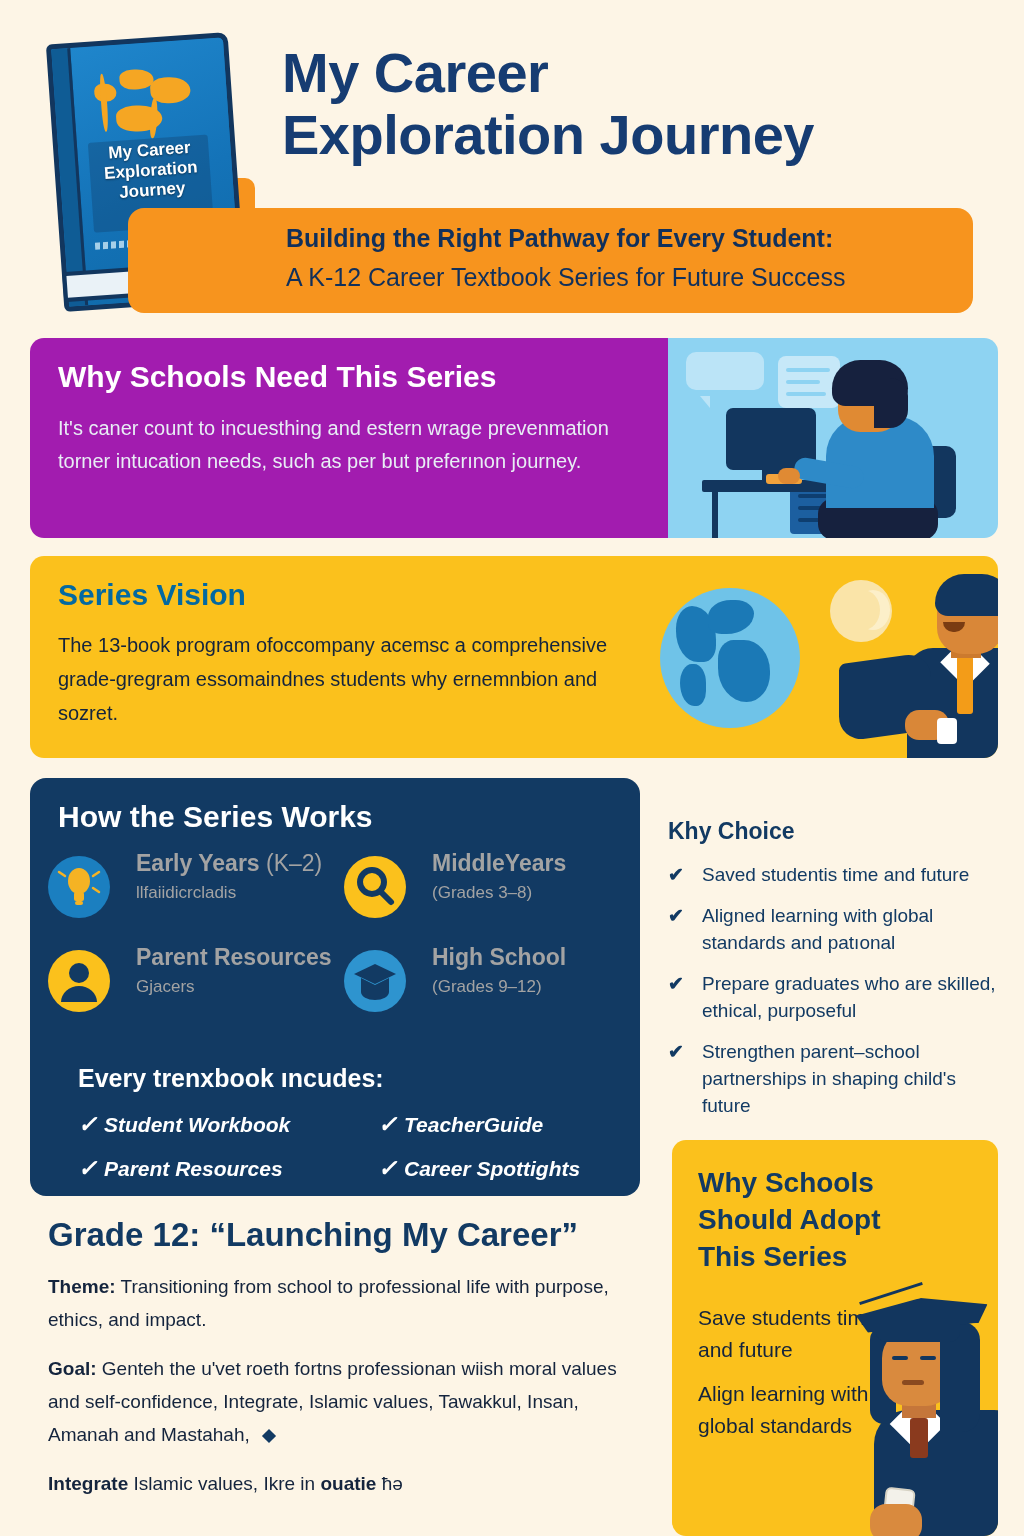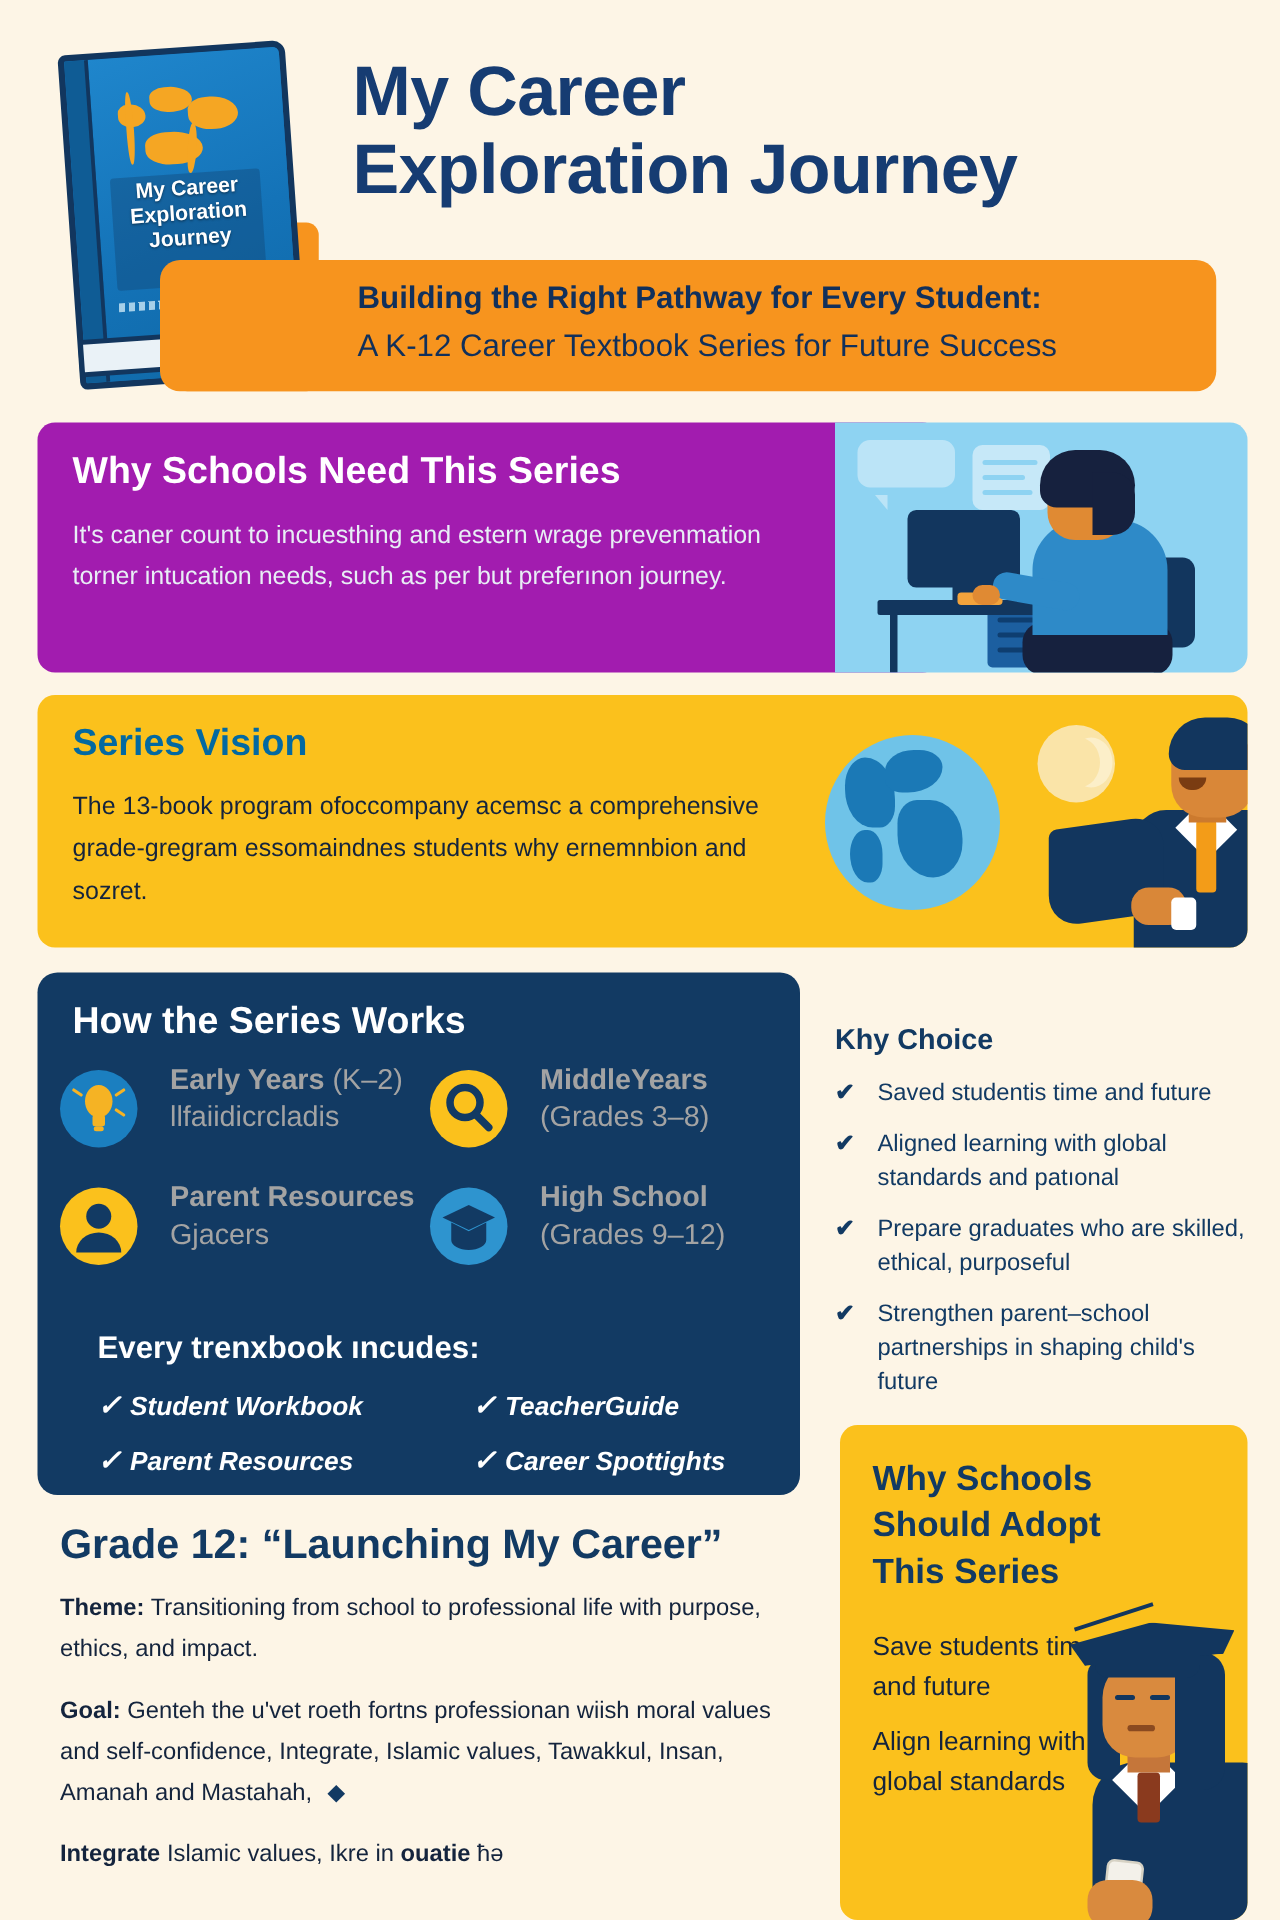--- a/index.html
+++ b/index.html
@@ -96,21 +96,21 @@
   .reader .cuff{position:absolute;left:52px;top:148px;width:20px;height:26px;background:#fff;border-radius:4px;}
 
   
   .works{position:absolute;left:30px;top:778px;width:610px;height:418px;background:#123A63;border-radius:16px;}
   .works h2{margin:0;position:absolute;left:28px;top:22px;color:#fff;font-size:30px;font-weight:bold;}
   .tiles{position:absolute;left:18px;top:70px;width:586px;}
   .tile{position:absolute;width:290px;height:88px;}
   .tile .circ{position:absolute;left:0;top:8px;width:62px;height:62px;border-radius:50%;}
   .tile .txt{position:absolute;left:88px;top:0;width:220px;color:#a3a3a3;}
   .tile .t1{font-size:23px;font-weight:bold;line-height:30px;}
-  .tile .t2{font-size:23px;line-height:30px;font-weight:normal;}
+  .tile .t2{font-size:17px;line-height:30px;font-weight:normal;}
   .tile .t1 .light{font-weight:normal;}
   .p00{left:0;top:0;}     .p01{left:296px;top:0;}
   .p10{left:0;top:94px;}  .p11{left:296px;top:94px;}
 
   .incl{position:absolute;left:48px;top:270px;width:540px;margin-top:16px;}
   .incl h3{margin:0;color:#fff;font-size:25px;font-weight:bold;}
   .incl .grid{position:relative;margin-top:18px;height:96px;font-style:italic;}
   .incl .it{position:absolute;color:#fff;font-size:21px;font-weight:bold;white-space:nowrap;}
   .incl .ck{display:inline-block;width:26px;color:#fff;font-size:23px;font-weight:bold;}
   .i00{left:0;top:0;} .i01{left:300px;top:0;}

